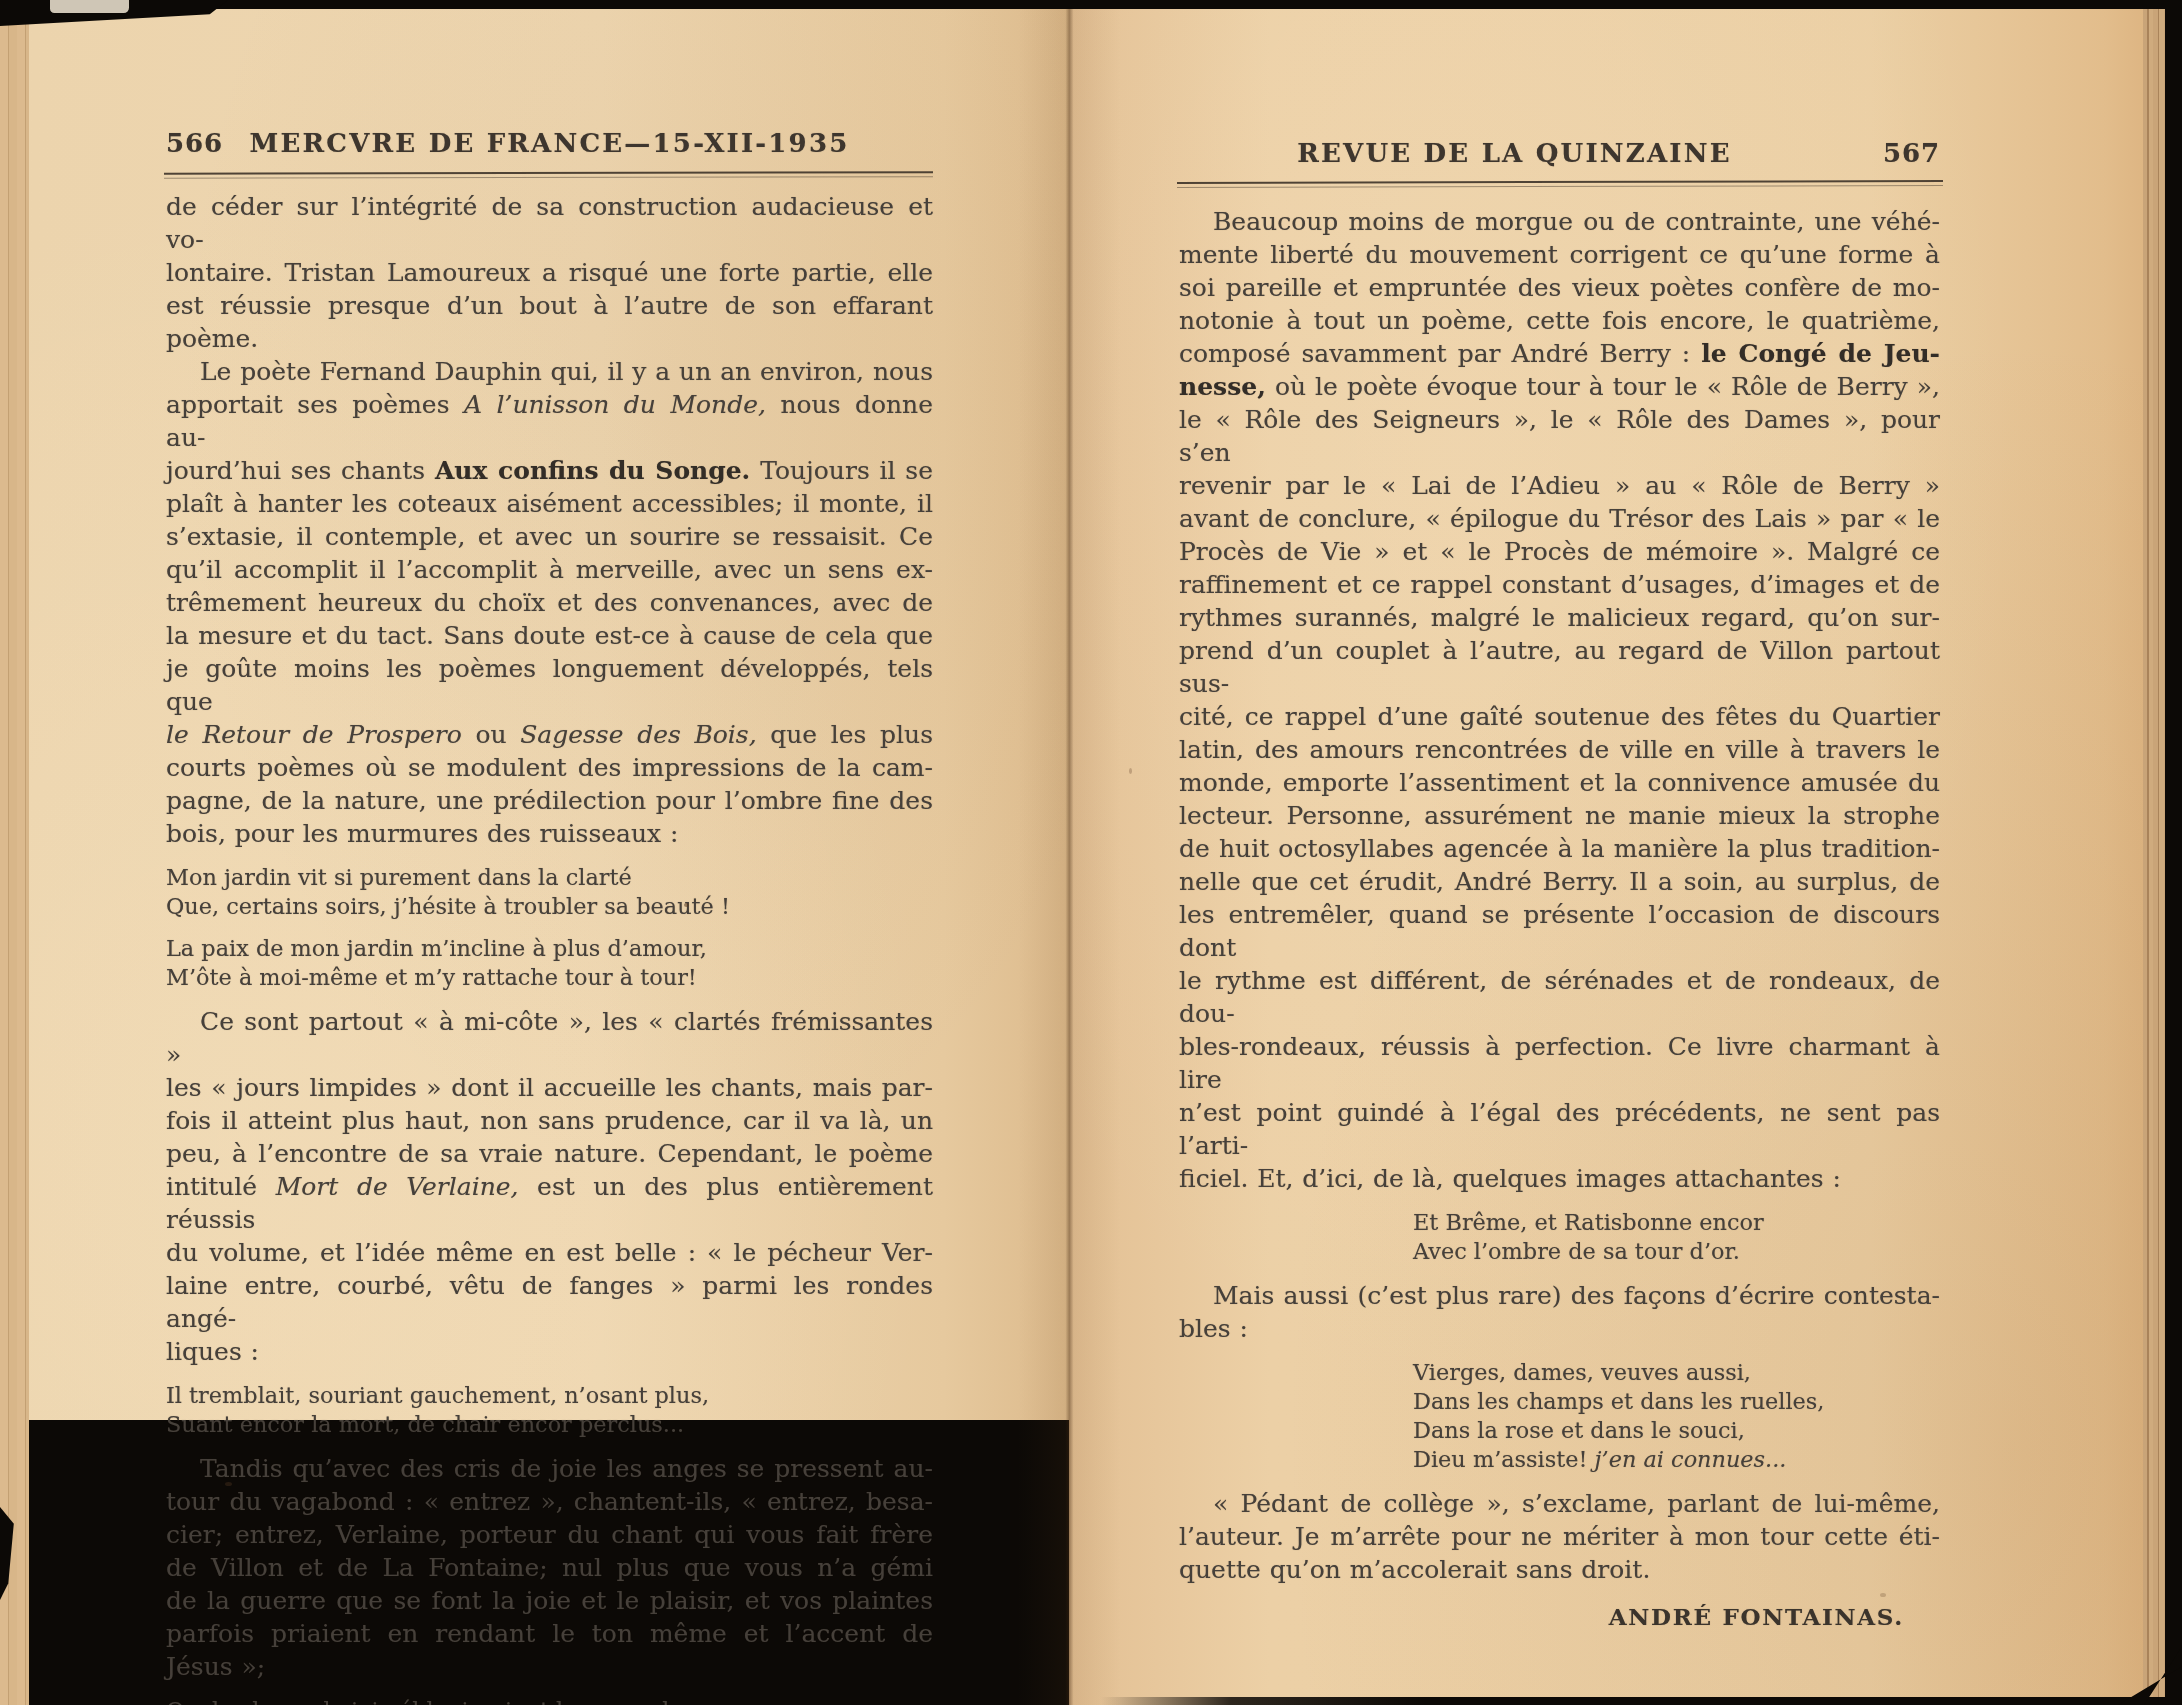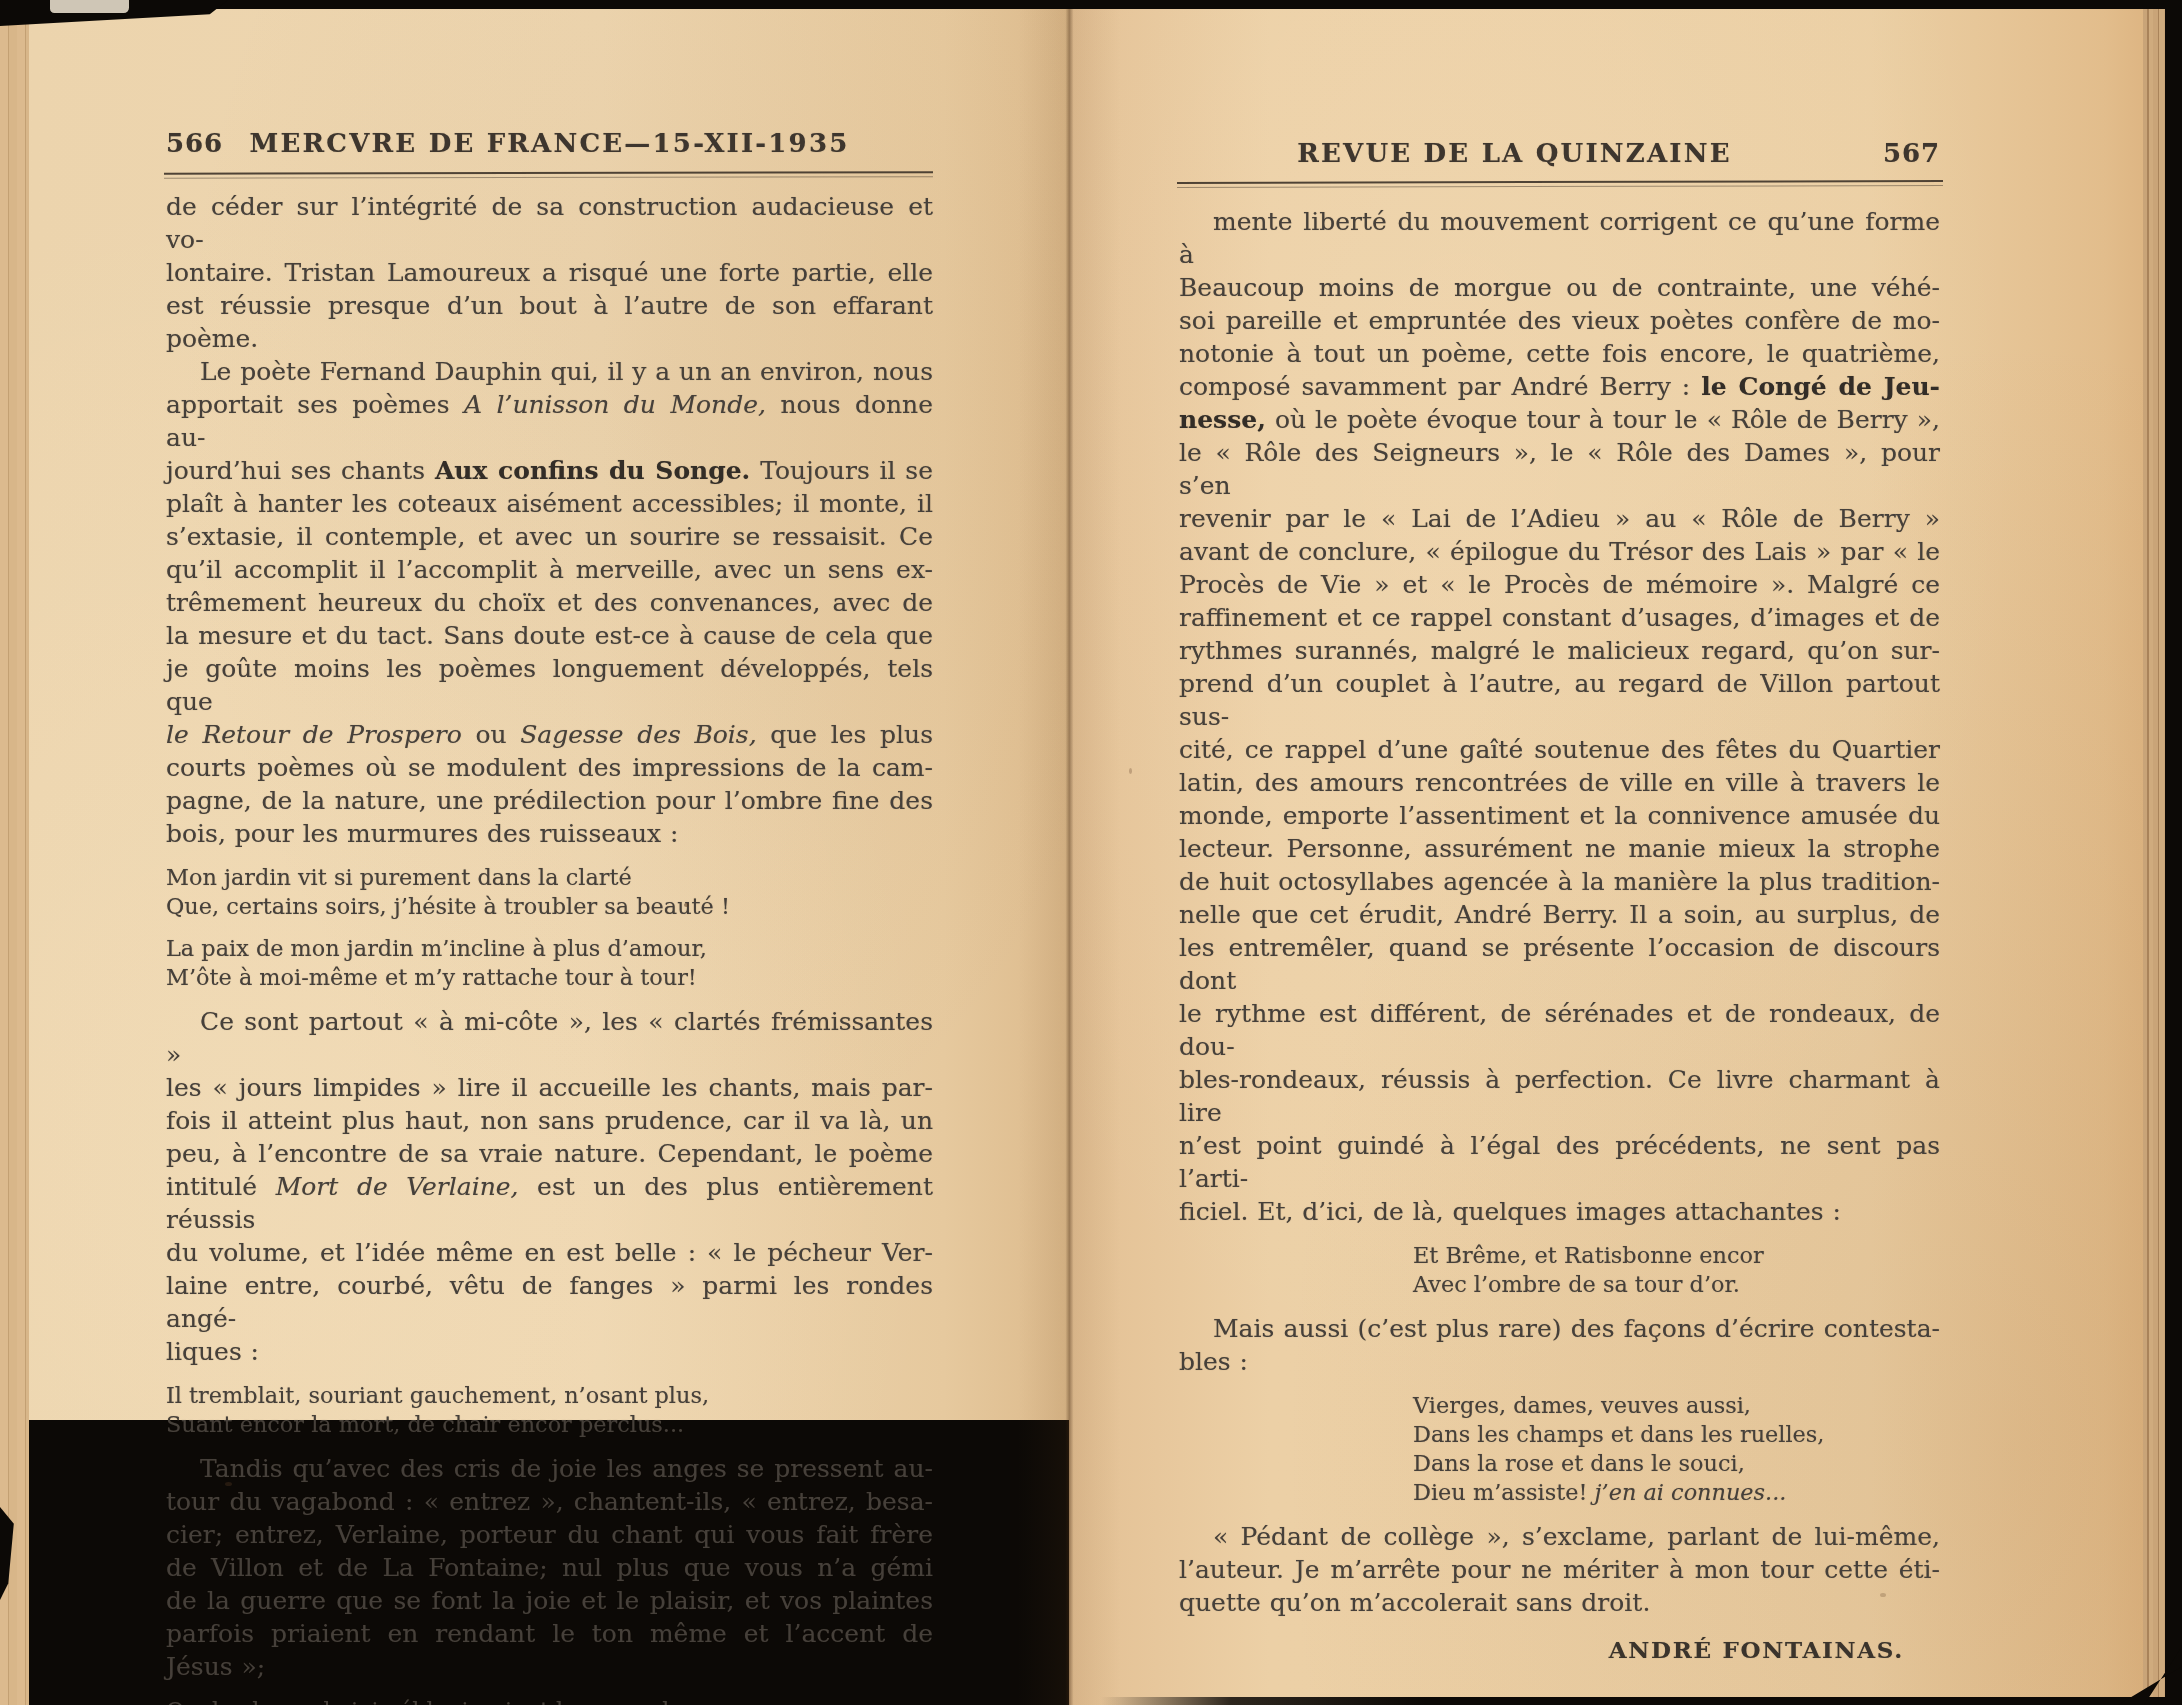--- a/index.html
+++ b/index.html
@@ -107,21 +107,21 @@
         <div class="block verse">
           <div class="line"><span>Mon jardin vit si purement dans la clarté</span></div>
           <div class="line last"><span>Que, certains soirs, j’hésite à troubler sa beauté !</span></div>
         </div>
         <div class="block verse">
           <div class="line"><span>La paix de mon jardin m’incline à plus d’amour,</span></div>
           <div class="line last"><span>M’ôte à moi-même et m’y rattache tour à tour!</span></div>
         </div>
         <div class="block para indent">
           <div class="line"><span>Ce sont partout « à mi-côte », les « clartés frémissantes »</span></div>
-          <div class="line"><span>les « jours limpides » lire il accueille les chants, mais par-</span></div>
+          <div class="line"><span>les « jours limpides » dont il accueille les chants, mais par-</span></div>
           <div class="line"><span>fois il atteint plus haut, non sans prudence, car il va là, un</span></div>
           <div class="line"><span>peu, à l’encontre de sa vraie nature. Cependant, le poème</span></div>
           <div class="line"><span>intitulé </span><span class="i">Mort de Verlaine,</span><span> est un des plus entièrement réussis</span></div>
           <div class="line"><span>du volume, et l’idée même en est belle : « le pécheur Ver-</span></div>
           <div class="line"><span>laine entre, courbé, vêtu de fanges » parmi les rondes angé-</span></div>
           <div class="line last"><span>liques :</span></div>
         </div>
         <div class="block verse">
           <div class="line"><span>Il tremblait, souriant gauchement, n’osant plus,</span></div>
           <div class="line last"><span>Suant encor la mort, de chair encor perclus...</span></div>
@@ -143,22 +143,22 @@
   </div>
 
   <div class="sheet right">
     <div class="pagehead">
       <span class="ptitle">REVUE DE LA QUINZAINE</span>
       <span class="pnum">567</span>
     </div>
     <div class="rule"></div>
     <div class="pagebody">
         <div class="block para indent">
+          <div class="line"><span>Beaucoup moins de morgue ou de contrainte, une véhé-</span></div>
           <div class="line"><span>mente liberté du mouvement corrigent ce qu’une forme à</span></div>
-          <div class="line"><span>Beaucoup moins de morgue ou de contrainte, une véhé-</span></div>
           <div class="line"><span>soi pareille et empruntée des vieux poètes confère de mo-</span></div>
           <div class="line"><span>notonie à tout un poème, cette fois encore, le quatrième,</span></div>
           <div class="line"><span>composé savamment par André Berry : </span><span class="b">le Congé de Jeu-</span></div>
           <div class="line"><span class="b">nesse,</span><span> où le poète évoque tour à tour le « Rôle de Berry »,</span></div>
           <div class="line"><span>le « Rôle des Seigneurs », le « Rôle des Dames », pour s’en</span></div>
           <div class="line"><span>revenir par le « Lai de l’Adieu » au « Rôle de Berry »</span></div>
           <div class="line"><span>avant de conclure, « épilogue du Trésor des Lais » par « le</span></div>
           <div class="line"><span>Procès de Vie » et « le Procès de mémoire ». Malgré ce</span></div>
           <div class="line"><span>raffinement et ce rappel constant d’usages, d’images et de</span></div>
           <div class="line"><span>rythmes surannés, malgré le malicieux regard, qu’on sur-</span></div>

